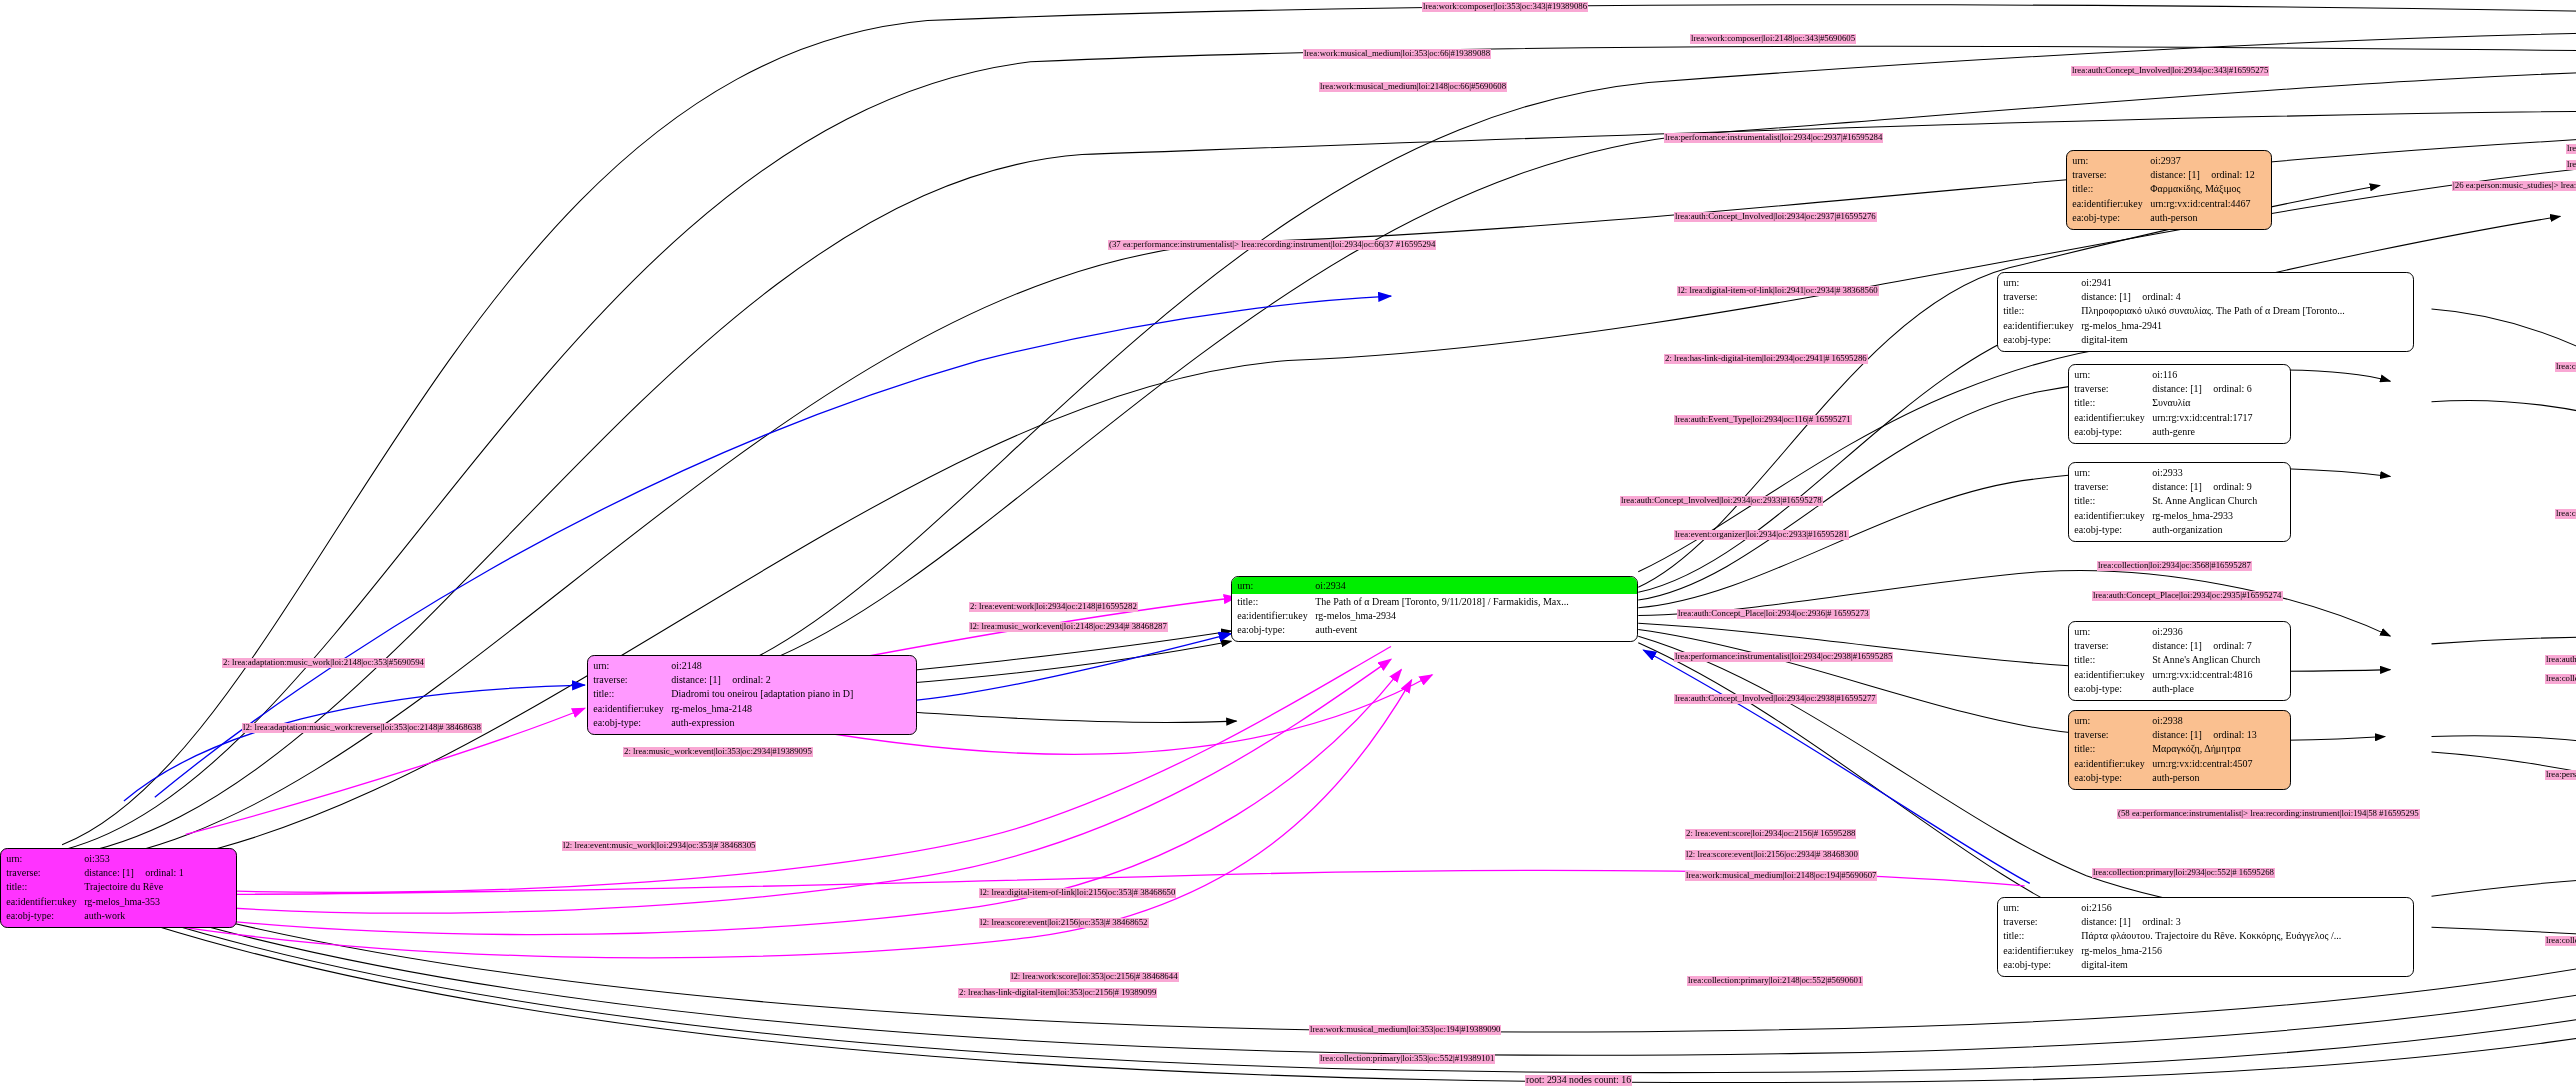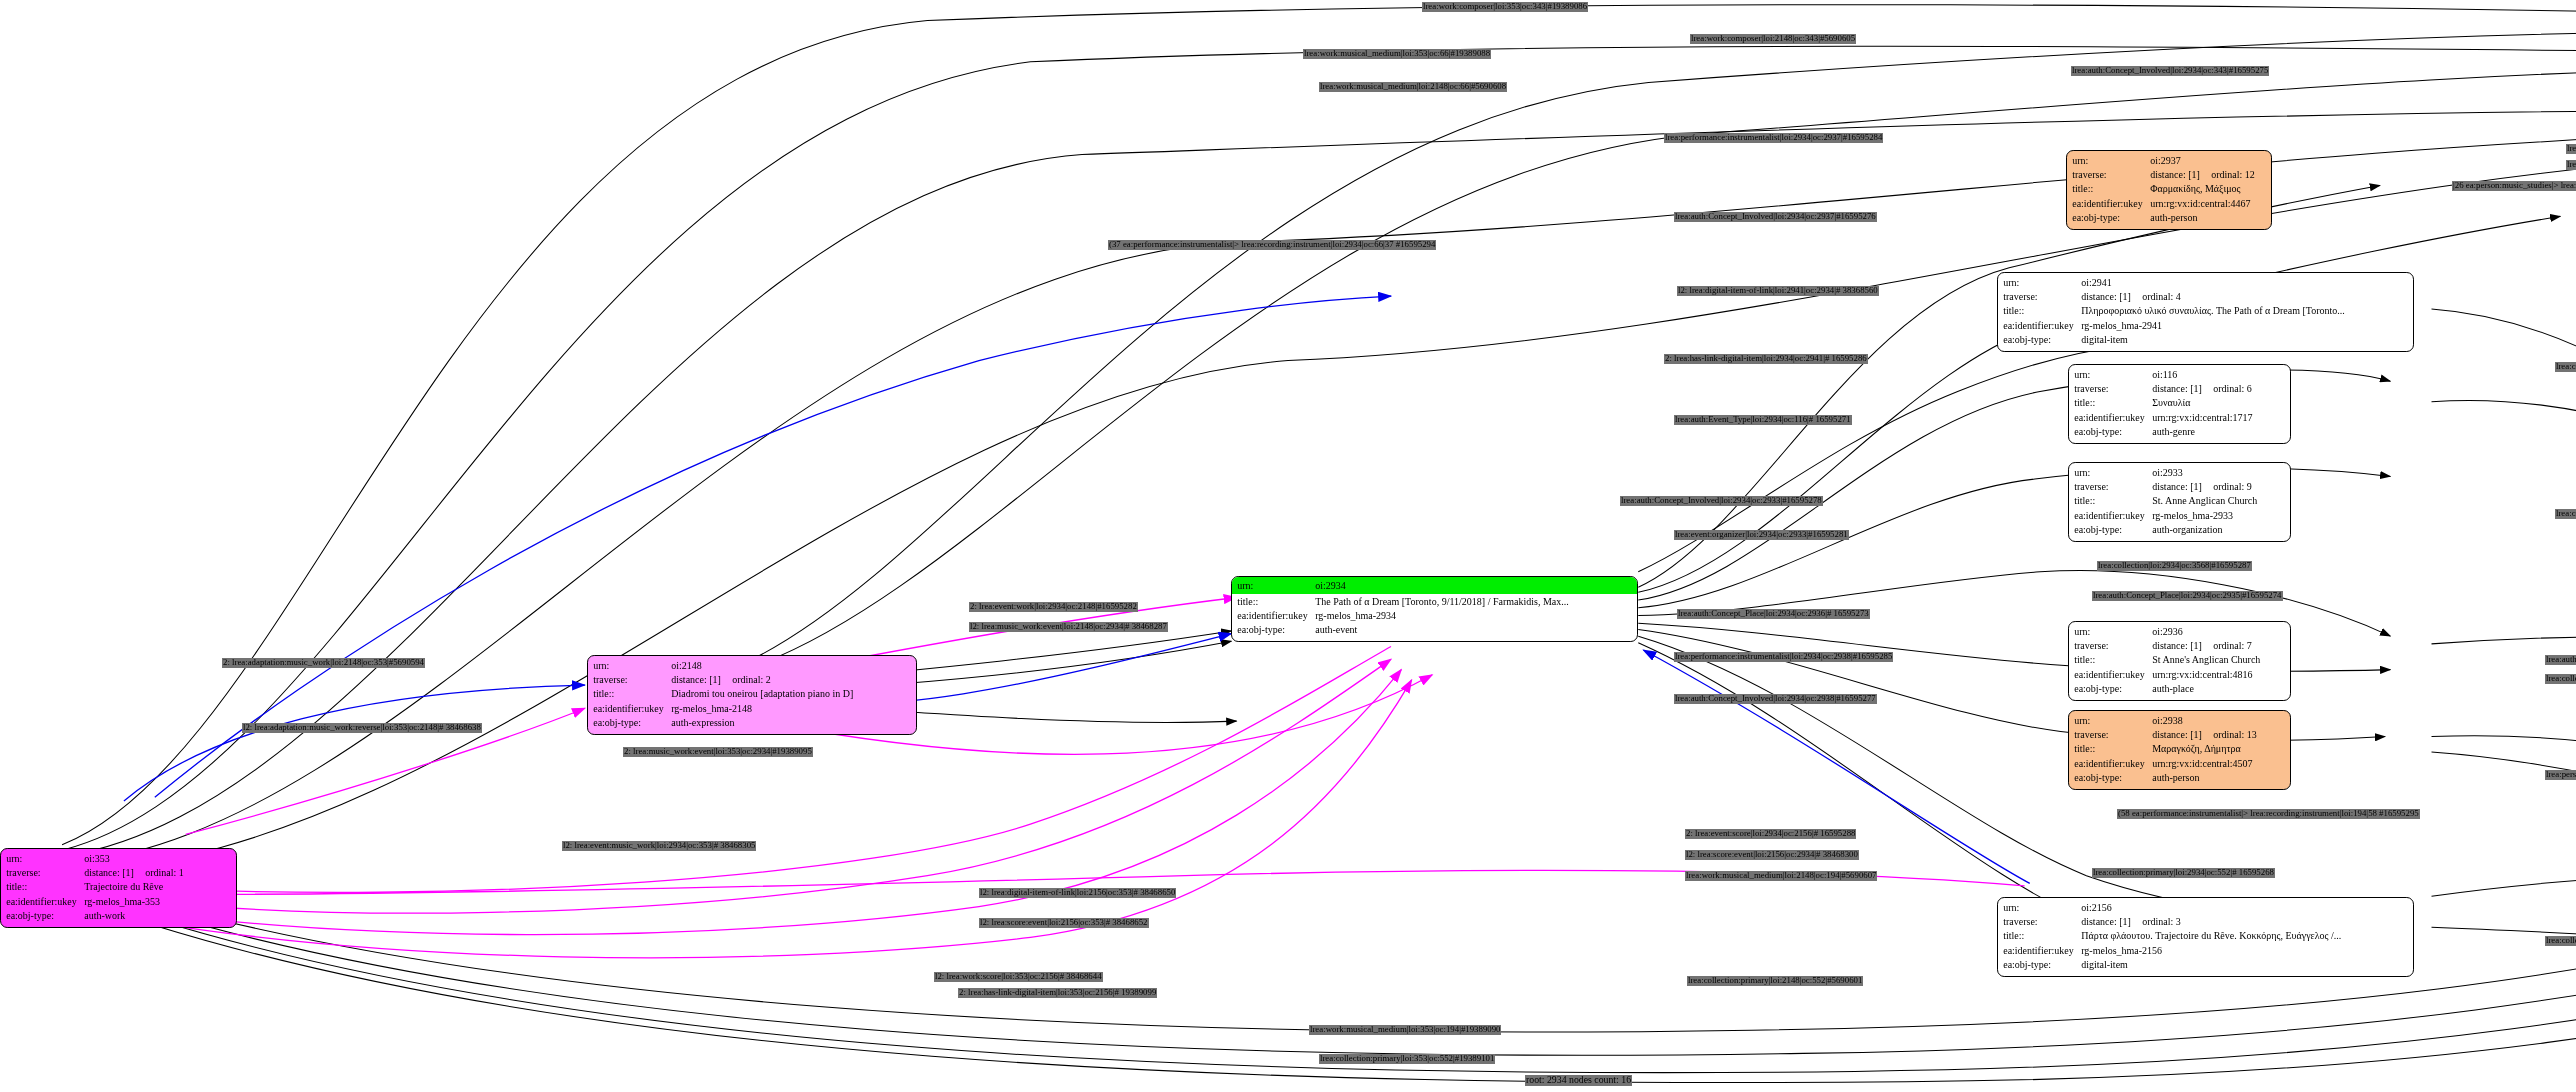--- a/index.html
+++ b/index.html
@@ -18,21 +18,21 @@
 
   .row{display:flex;align-items:baseline;}
   .k{display:inline-block;min-width:78px;flex:0 0 auto;}
   .v{display:inline-block;flex:1 1 auto;}
   .v .sub{display:inline-block;min-width:61px;}
 
   .green-head .hdr{background:#00ee00;padding:1.5px 5.2px 1px 5.2px;}
   .green-head .body{padding:1px 5.2px 3.6px 5.2px;}
 
   .elabel{position:absolute;font-size:8.8px;color:#000;white-space:nowrap;
-          background:#737373;padding:0 1px;line-height:1.1;}
+          background:#f9a8d4;padding:0 1px;line-height:1.1;}
   .elabel.root{font-size:9.8px;}
 </style>
 </head>
 <body>
 
 <div id="canvas">
 
   <svg id="edges" viewBox="0 0 6192 2120" xmlns="http://www.w3.org/2000/svg">
     <defs>
       <marker id="ah-k" markerWidth="11" markerHeight="8" refX="10" refY="4" orient="auto">
@@ -372,21 +372,21 @@
   <div class="elabel" style="left:2117px;top:809px;">(58 ea:performance:instrumentalist|&gt; lrea:recording:instrument|loi:194|58 #16595295</div>
   <div class="elabel" style="left:1685px;top:829px;">2: lrea:event:score|loi:2934|oc:2156|# 16595288</div>
   <div class="elabel" style="left:1685px;top:850px;">l2: lrea:score:event|loi:2156|oc:2934|# 38468300</div>
   <div class="elabel" style="left:2092px;top:848px;margin-top:20px;">lrea:collection:primary|loi:2934|oc:552|# 16595268</div>
   <div class="elabel" style="left:562px;top:841px;">l2: lrea:event:music_work|loi:2934|oc:353|# 38468305</div>
   <div class="elabel" style="left:1685px;top:871px;">lrea:work:musical_medium|loi:2148|oc:194|#5690607</div>
   <div class="elabel" style="left:979px;top:888px;">l2: lrea:digital-item-of-link|loi:2156|oc:353|# 38468650</div>
   <div class="elabel" style="left:979px;top:918px;">l2: lrea:score:event|loi:2156|oc:353|# 38468652</div>
   <div class="elabel" style="left:2545px;top:936px;">lrea:collection:primary|loi:2156|oc:552|#6223592</div>
   <div class="elabel" style="left:958px;top:988px;">2: lrea:has-link-digital-item|loi:353|oc:2156|# 19389099</div>
-  <div class="elabel" style="left:934px;top:972px;">l2: lrea:work:score|loi:353|oc:2156|# 38468644</div>
+  <div class="elabel" style="left:1010px;top:972px;">l2: lrea:work:score|loi:353|oc:2156|# 38468644</div>
   <div class="elabel" style="left:1687px;top:976px;">lrea:collection:primary|loi:2148|oc:552|#5690601</div>
   <div class="elabel" style="left:1309px;top:1025px;">lrea:work:musical_medium|loi:353|oc:194|#19389090</div>
   <div class="elabel" style="left:1319px;top:1054px;">lrea:collection:primary|loi:353|oc:552|#19389101</div>
 
   <div class="elabel root" style="left:1525px;top:1075px;">root: 2934 nodes count: 16</div>
 
 </div>
 
 
 </body></html>

